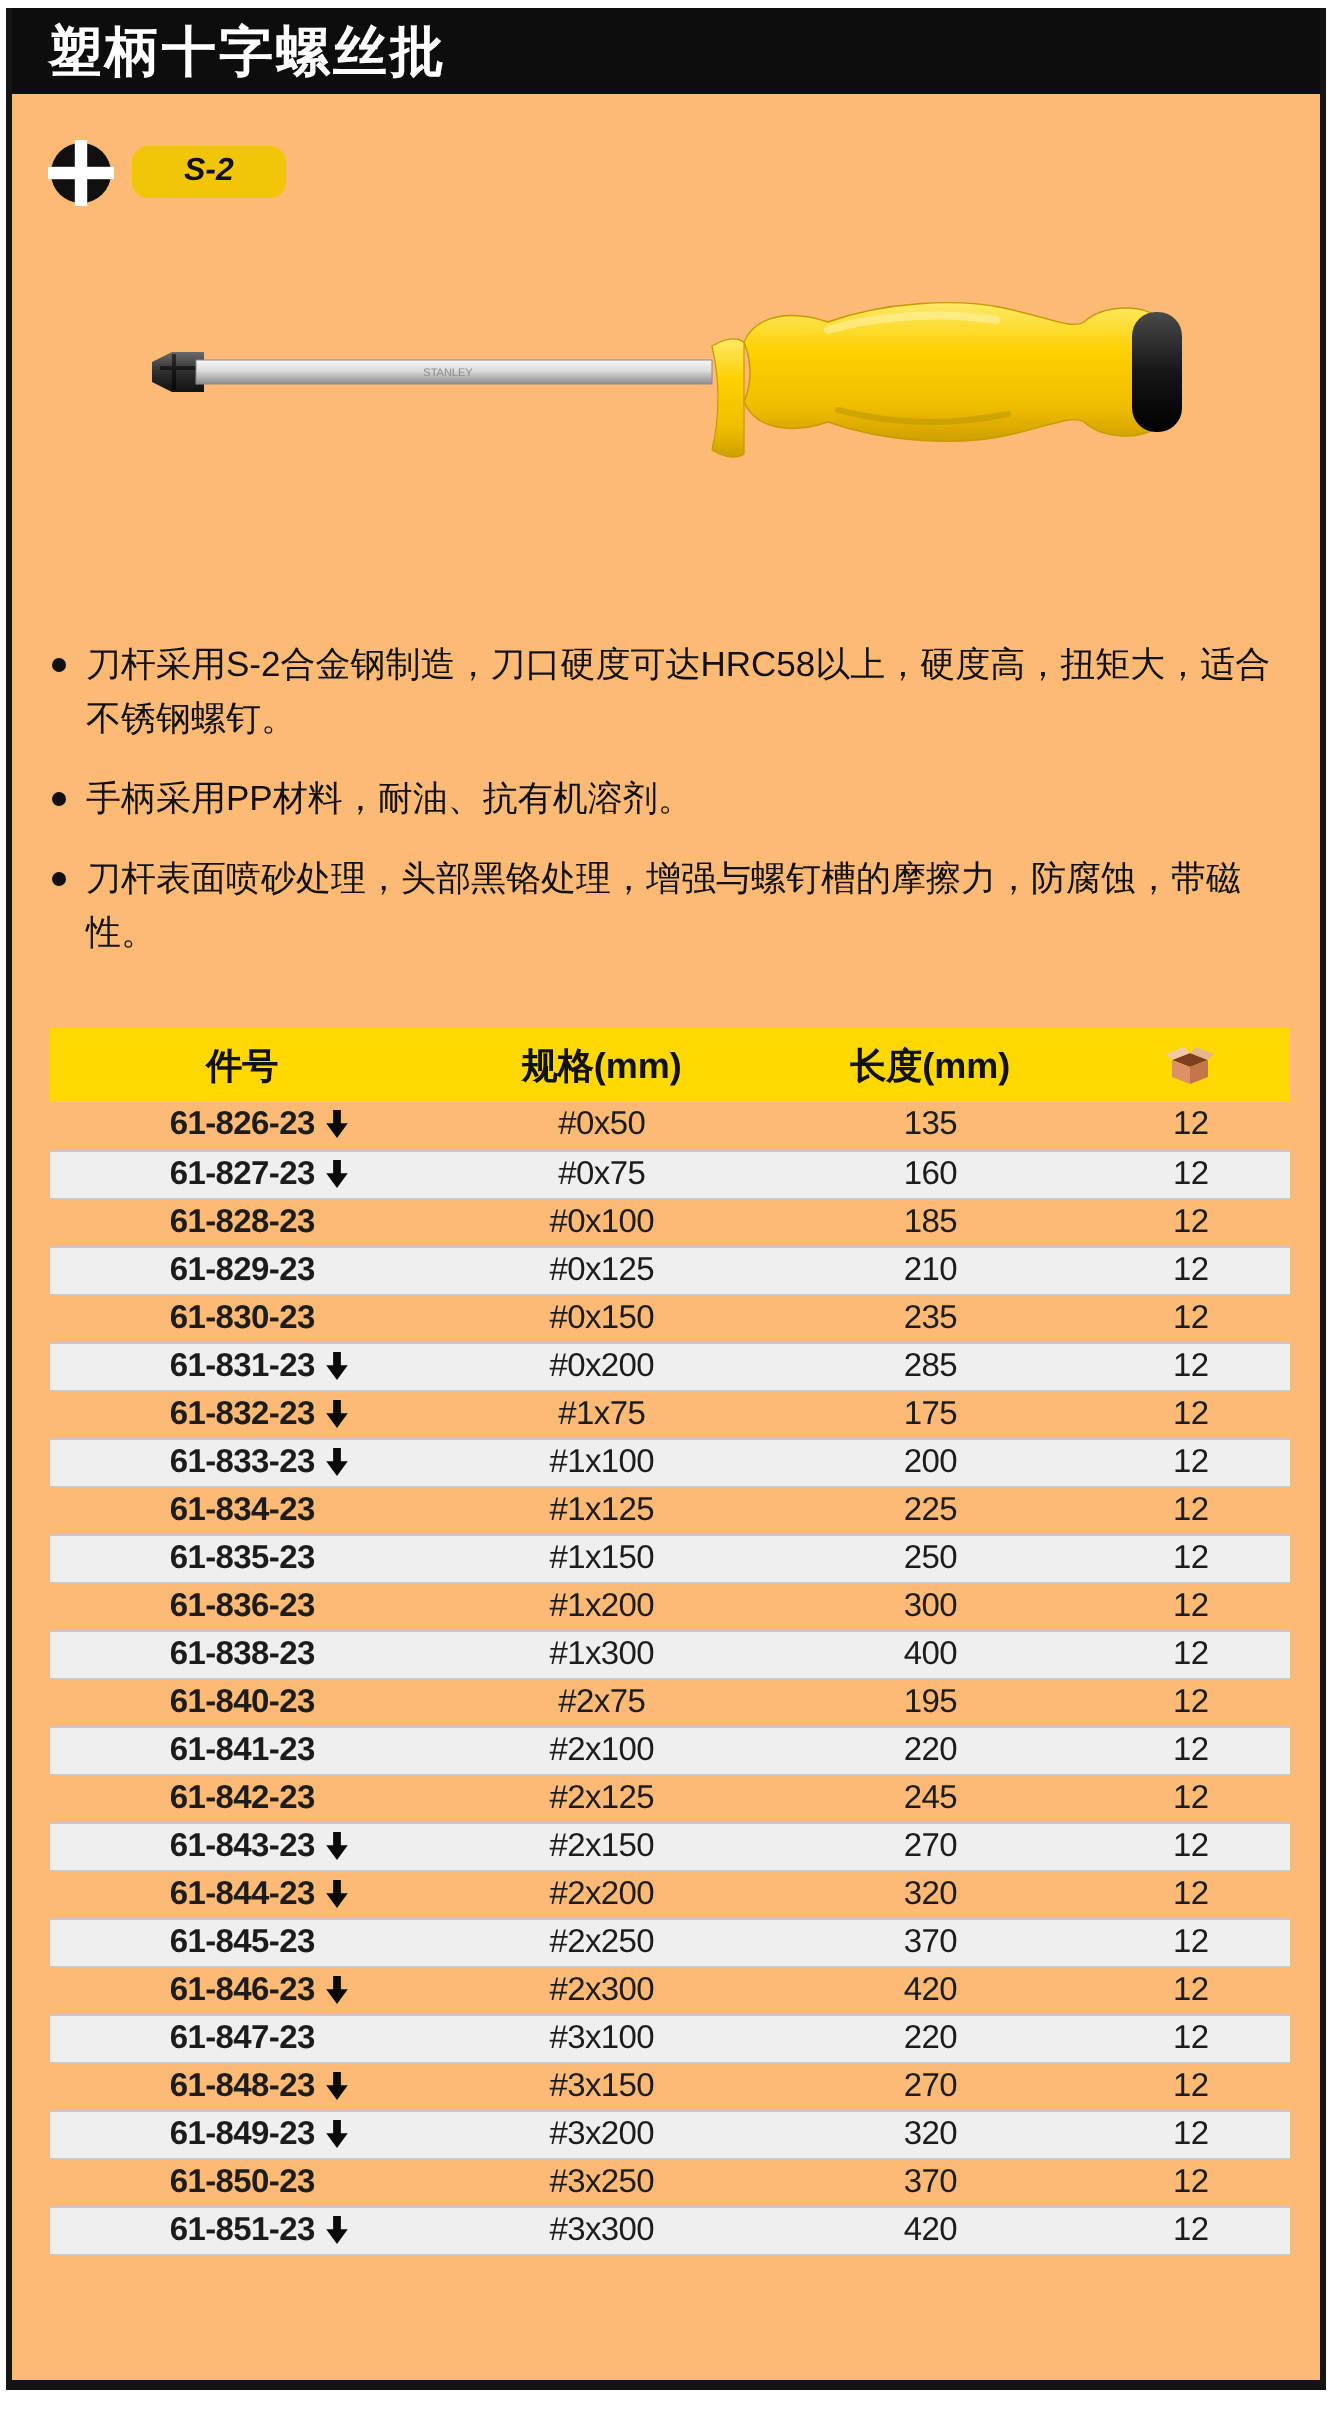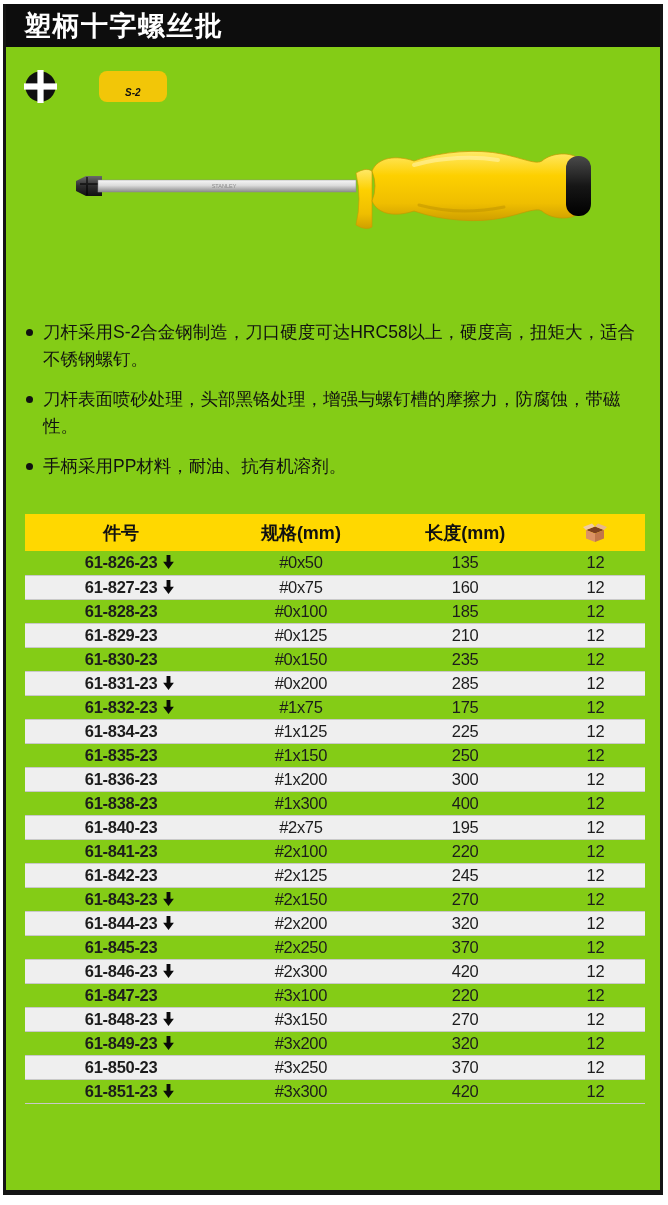--- a/index.html
+++ b/index.html
@@ -2,32 +2,32 @@
 <html><head>
 <meta charset="utf-8">
 <style>
   * { box-sizing: border-box; }
   html,body { margin:0; padding:0; }
   body {
     width:668px; height:1205px; background:#fff; overflow:hidden;
     font-family:"Liberation Sans", sans-serif; color:#111;
   }
   .frame {
-    position:relative; margin:4px 5px 0 3px; height:1191px; background:#84cc16;
+    position:relative; margin:4px 5px 0 3px; height:1191px; background:#fdba74;
     border-left:3px solid #141414; border-right:3px solid #141414; border-bottom:5px solid #141414;
   }
   
   .title-bar { height:43px; background:#0d0d0d; display:flex; align-items:center; padding-left:18px; }
   .title-bar .title-text { color:#fff; font-size:27px; font-weight:bold; letter-spacing:1.5px; }
   
   .drive-row { display:flex; align-items:center; gap:9px; margin:22px 0 0 18px; height:34px; }
   .phillips-icon { width:33px; height:33px; display:block; }
   .badge {
-    background:#F2C608; color:#111; font-style:italic; font-weight:bold; font-size:10px;
-    padding:16px 26px 4px; border-radius:8px; display:inline-block;margin-left:33px;
+    background:#F2C608; color:#111; font-style:italic; font-weight:bold; font-size:16px;
+    padding:4px 26px 4px; border-radius:8px; display:inline-block;
   }
   
   .product-wrap { margin:40px 0 0 68px; height:88px; }
   .screwdriver { width:518px; height:88px; display:block; }
   
   .features { list-style:none; margin:88px 0 0 0; padding:0 16px 0 20px; }
   .features li {
     position:relative; padding-left:17px; font-size:17.5px; line-height:27px;
     color:#111; margin-bottom:13px;
   }
@@ -118,22 +118,22 @@
                Q 304 43 298 28 Z" fill="url(#handleGrad)" stroke="#c79a00" stroke-width="0.7"></path>
       <path d="M340 22 C 368 14 400 13 424 17" stroke="#fff4b0" stroke-width="4" fill="none" opacity="0.55" stroke-linecap="round"></path>
       <path d="M345 62 C 375 70 405 69 430 64" stroke="#b98f00" stroke-width="3" fill="none" opacity="0.45" stroke-linecap="round"></path>
 
       <rect x="492" y="13" width="25" height="60" rx="12" fill="url(#capGrad)"></rect>
     </svg>
   </div>
 
   <ul class="features">
     <li><span>刀杆采用S-2合金钢制造，刀口硬度可达HRC58以上，硬度高，扭矩大，适合不锈钢螺钉。</span></li>
+    <li><span>手柄采用PP材料，耐油、抗有机溶剂。</span></li>
     <li><span>刀杆表面喷砂处理，头部黑铬处理，增强与螺钉槽的摩擦力，防腐蚀，带磁性。</span></li>
-    <li><span>手柄采用PP材料，耐油、抗有机溶剂。</span></li>
   </ul>
 
   <table class="spec-table">
     <colgroup>
         <col class="c1">
         <col class="c2">
         <col class="c3">
         <col class="c4">
       </colgroup>
     <thead>
@@ -231,20 +231,32 @@
         <span class="part-no">61-832-23</span><svg class="dn-arrow" viewBox="0 0 10 13">
                 <path d="M3.2 0 H6.8 V6.2 H10 L5 13 L0 6.2 H3.2 Z"></path>
               </svg>
       </span>
     </td>
     <td class="c-spec">#1x75</td>
     <td class="c-len">175</td>
     <td class="c-qty">12</td>
   </tr>
 
+  <tr>
+    <td class="c-part">
+      <span class="part-wrap">
+        <span class="part-no">61-833-23</span><svg class="dn-arrow" viewBox="0 0 10 13">
+                <path d="M3.2 0 H6.8 V6.2 H10 L5 13 L0 6.2 H3.2 Z"></path>
+              </svg>
+      </span>
+    </td>
+    <td class="c-spec">#1x100</td>
+    <td class="c-len">200</td>
+    <td class="c-qty">12</td>
+  </tr>
 
   <tr>
     <td class="c-part">
       <span class="part-wrap">
         <span class="part-no">61-834-23</span>
       </span>
     </td>
     <td class="c-spec">#1x125</td>
     <td class="c-len">225</td>
     <td class="c-qty">12</td>

